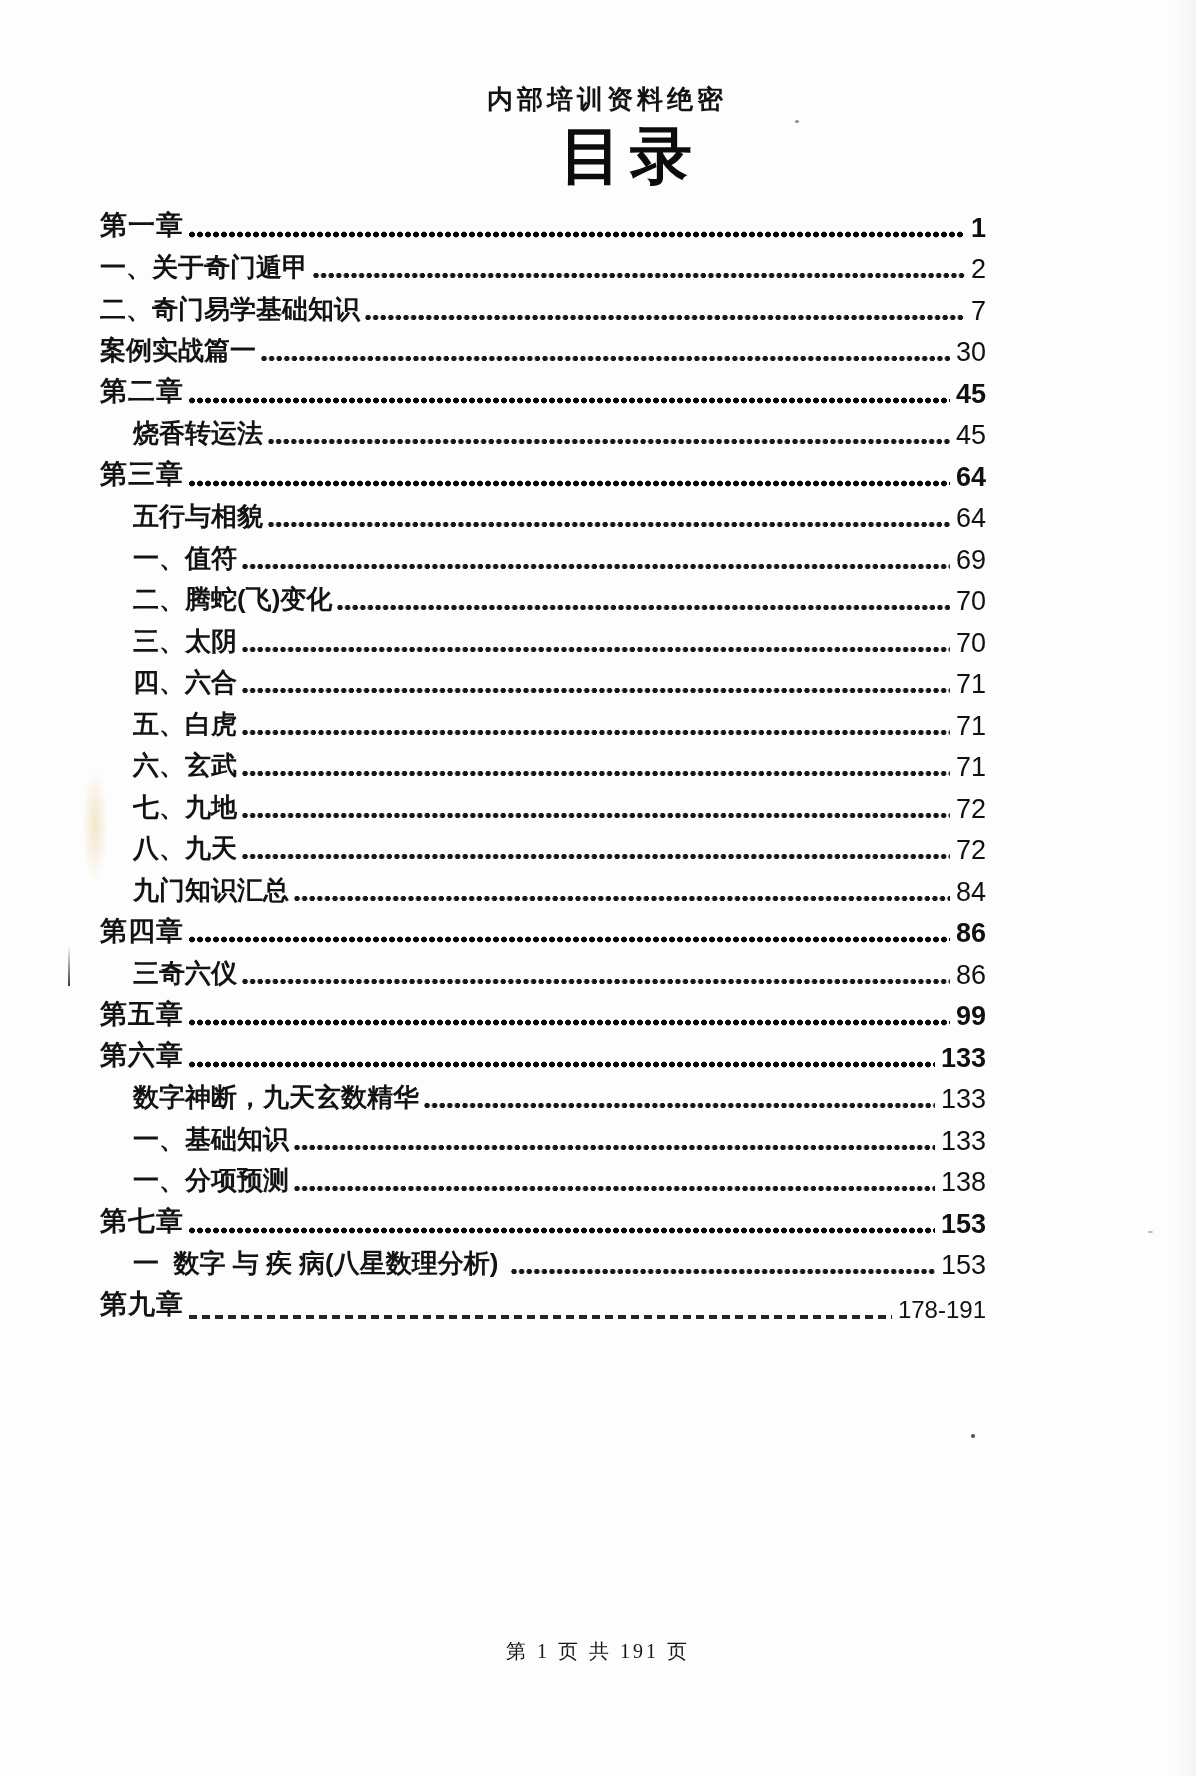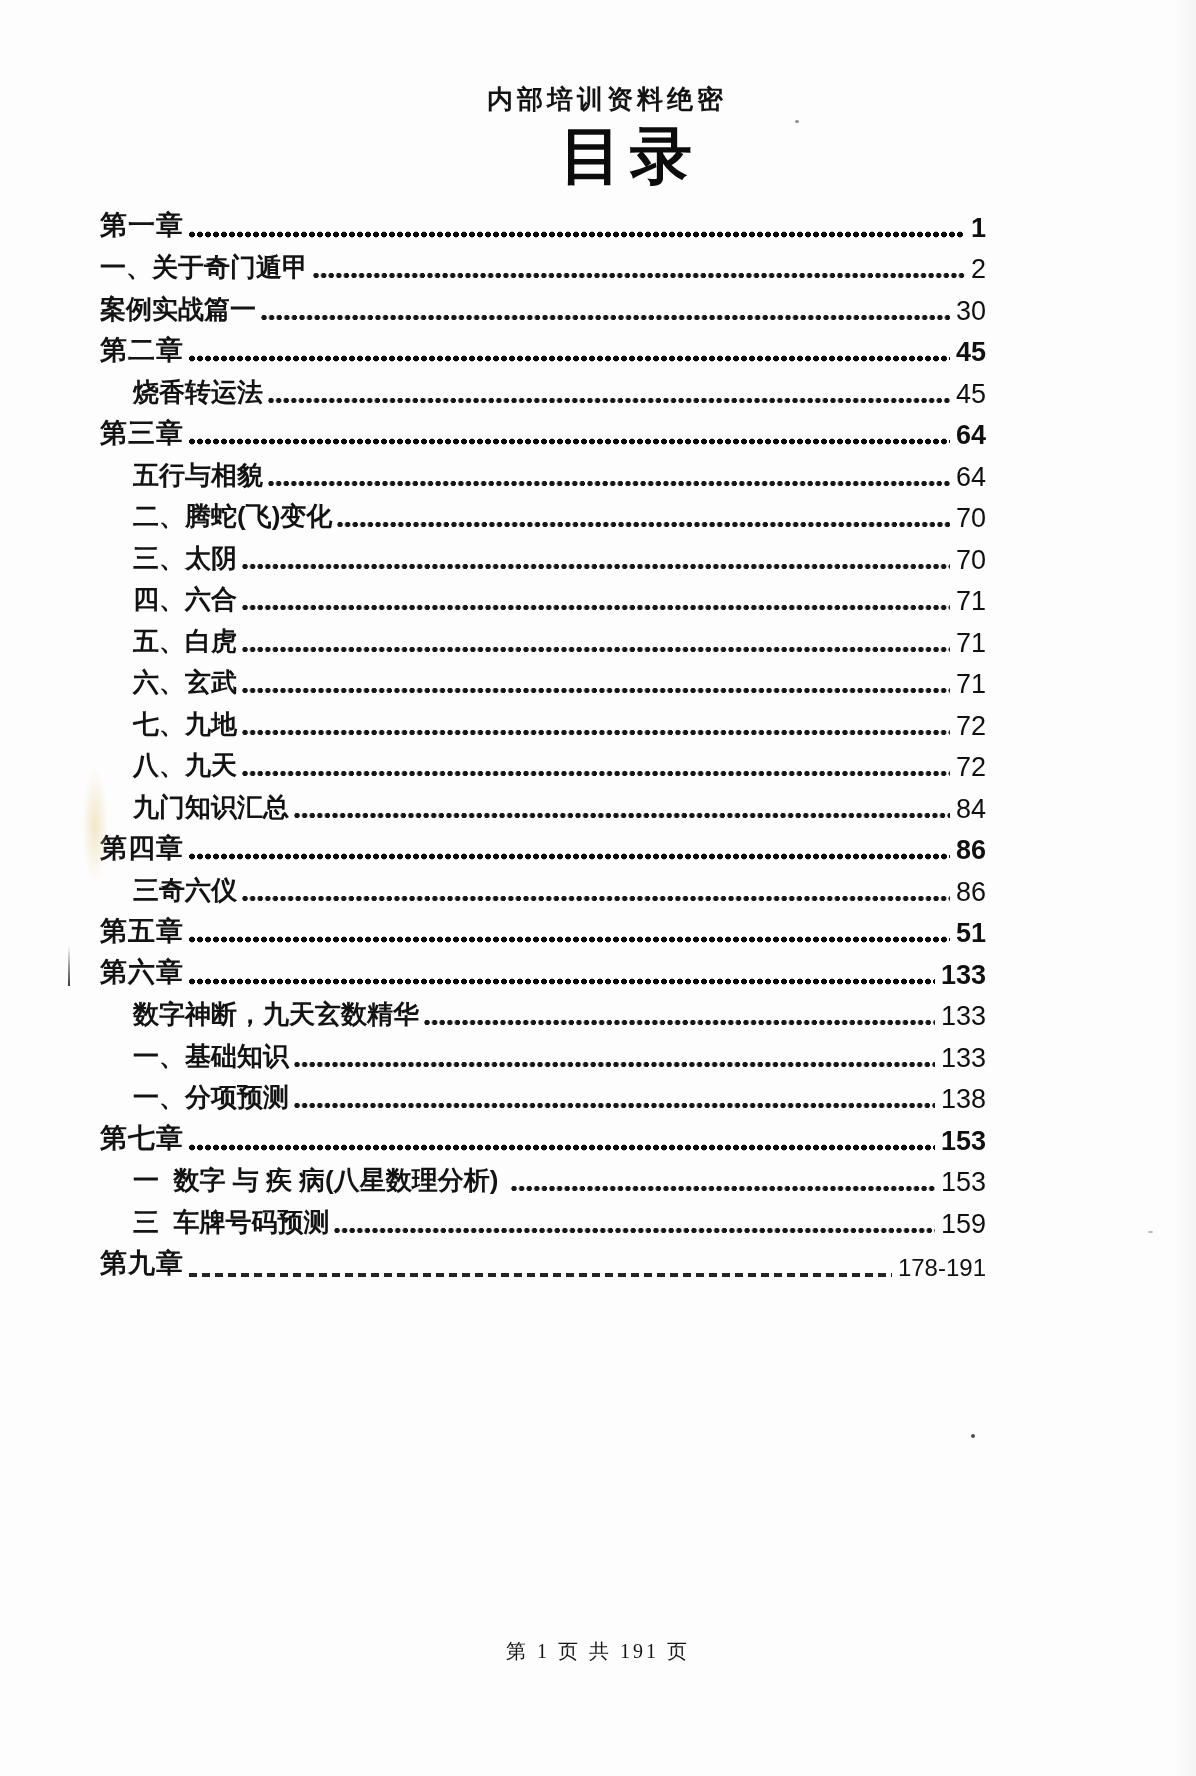--- a/index.html
+++ b/index.html
@@ -83,20 +83,25 @@
     <span class="toc-leader leader-dots"></span>
     <span class="toc-page page-bold">1</span>
   </div>
 
   <div class="toc-row lvl2">
     <span class="toc-label">一、关于奇门遁甲</span>
     <span class="toc-leader leader-dots"></span>
     <span class="toc-page">2</span>
   </div>
 
+  <div class="toc-row lvl2">
+    <span class="toc-label">二、奇门易学基础知识</span>
+    <span class="toc-leader leader-dots"></span>
+    <span class="toc-page">7</span>
+  </div>
 
   <div class="toc-row lvl2">
     <span class="toc-label">案例实战篇一</span>
     <span class="toc-leader leader-dots"></span>
     <span class="toc-page">30</span>
   </div>
 
   <div class="toc-row lvl0 label-bold">
     <span class="toc-label">第二章</span>
     <span class="toc-leader leader-dots"></span>
@@ -114,20 +119,25 @@
     <span class="toc-leader leader-dots"></span>
     <span class="toc-page page-bold">64</span>
   </div>
 
   <div class="toc-row lvl1">
     <span class="toc-label">五行与相貌</span>
     <span class="toc-leader leader-dots"></span>
     <span class="toc-page">64</span>
   </div>
 
+  <div class="toc-row lvl1">
+    <span class="toc-label">一、值符</span>
+    <span class="toc-leader leader-dots"></span>
+    <span class="toc-page">69</span>
+  </div>
 
   <div class="toc-row lvl1">
     <span class="toc-label">二、腾蛇(飞)变化</span>
     <span class="toc-leader leader-dots"></span>
     <span class="toc-page">70</span>
   </div>
 
   <div class="toc-row lvl1">
     <span class="toc-label">三、太阴</span>
     <span class="toc-leader leader-dots"></span>
@@ -178,21 +188,21 @@
 
   <div class="toc-row lvl1">
     <span class="toc-label">三奇六仪</span>
     <span class="toc-leader leader-dots"></span>
     <span class="toc-page">86</span>
   </div>
 
   <div class="toc-row lvl0 label-bold">
     <span class="toc-label">第五章</span>
     <span class="toc-leader leader-dots"></span>
-    <span class="toc-page page-bold">51</span>
+    <span class="toc-page page-bold">99</span>
   </div>
 
   <div class="toc-row lvl0 label-bold">
     <span class="toc-label">第六章</span>
     <span class="toc-leader leader-dots"></span>
     <span class="toc-page page-bold">133</span>
   </div>
 
   <div class="toc-row lvl1">
     <span class="toc-label">数字神断，九天玄数精华</span>
@@ -217,25 +227,20 @@
     <span class="toc-leader leader-dots"></span>
     <span class="toc-page page-bold">153</span>
   </div>
 
   <div class="toc-row lvl1">
     <span class="toc-label">一  数字 与 疾 病(八星数理分析) </span>
     <span class="toc-leader leader-dots"></span>
     <span class="toc-page">153</span>
   </div>
 
-  <div class="toc-row lvl1">
-    <span class="toc-label">三  车牌号码预测</span>
-    <span class="toc-leader leader-dots"></span>
-    <span class="toc-page">159</span>
-  </div>
 
 
   <div class="toc-row lvl0 label-bold">
     <span class="toc-label">第九章</span>
     <span class="toc-leader leader-dash"></span>
     <span class="toc-page page-large">178-191</span>
   </div>
 </div>
 
 <div class="page-footer">第 1 页 共 191 页</div>

